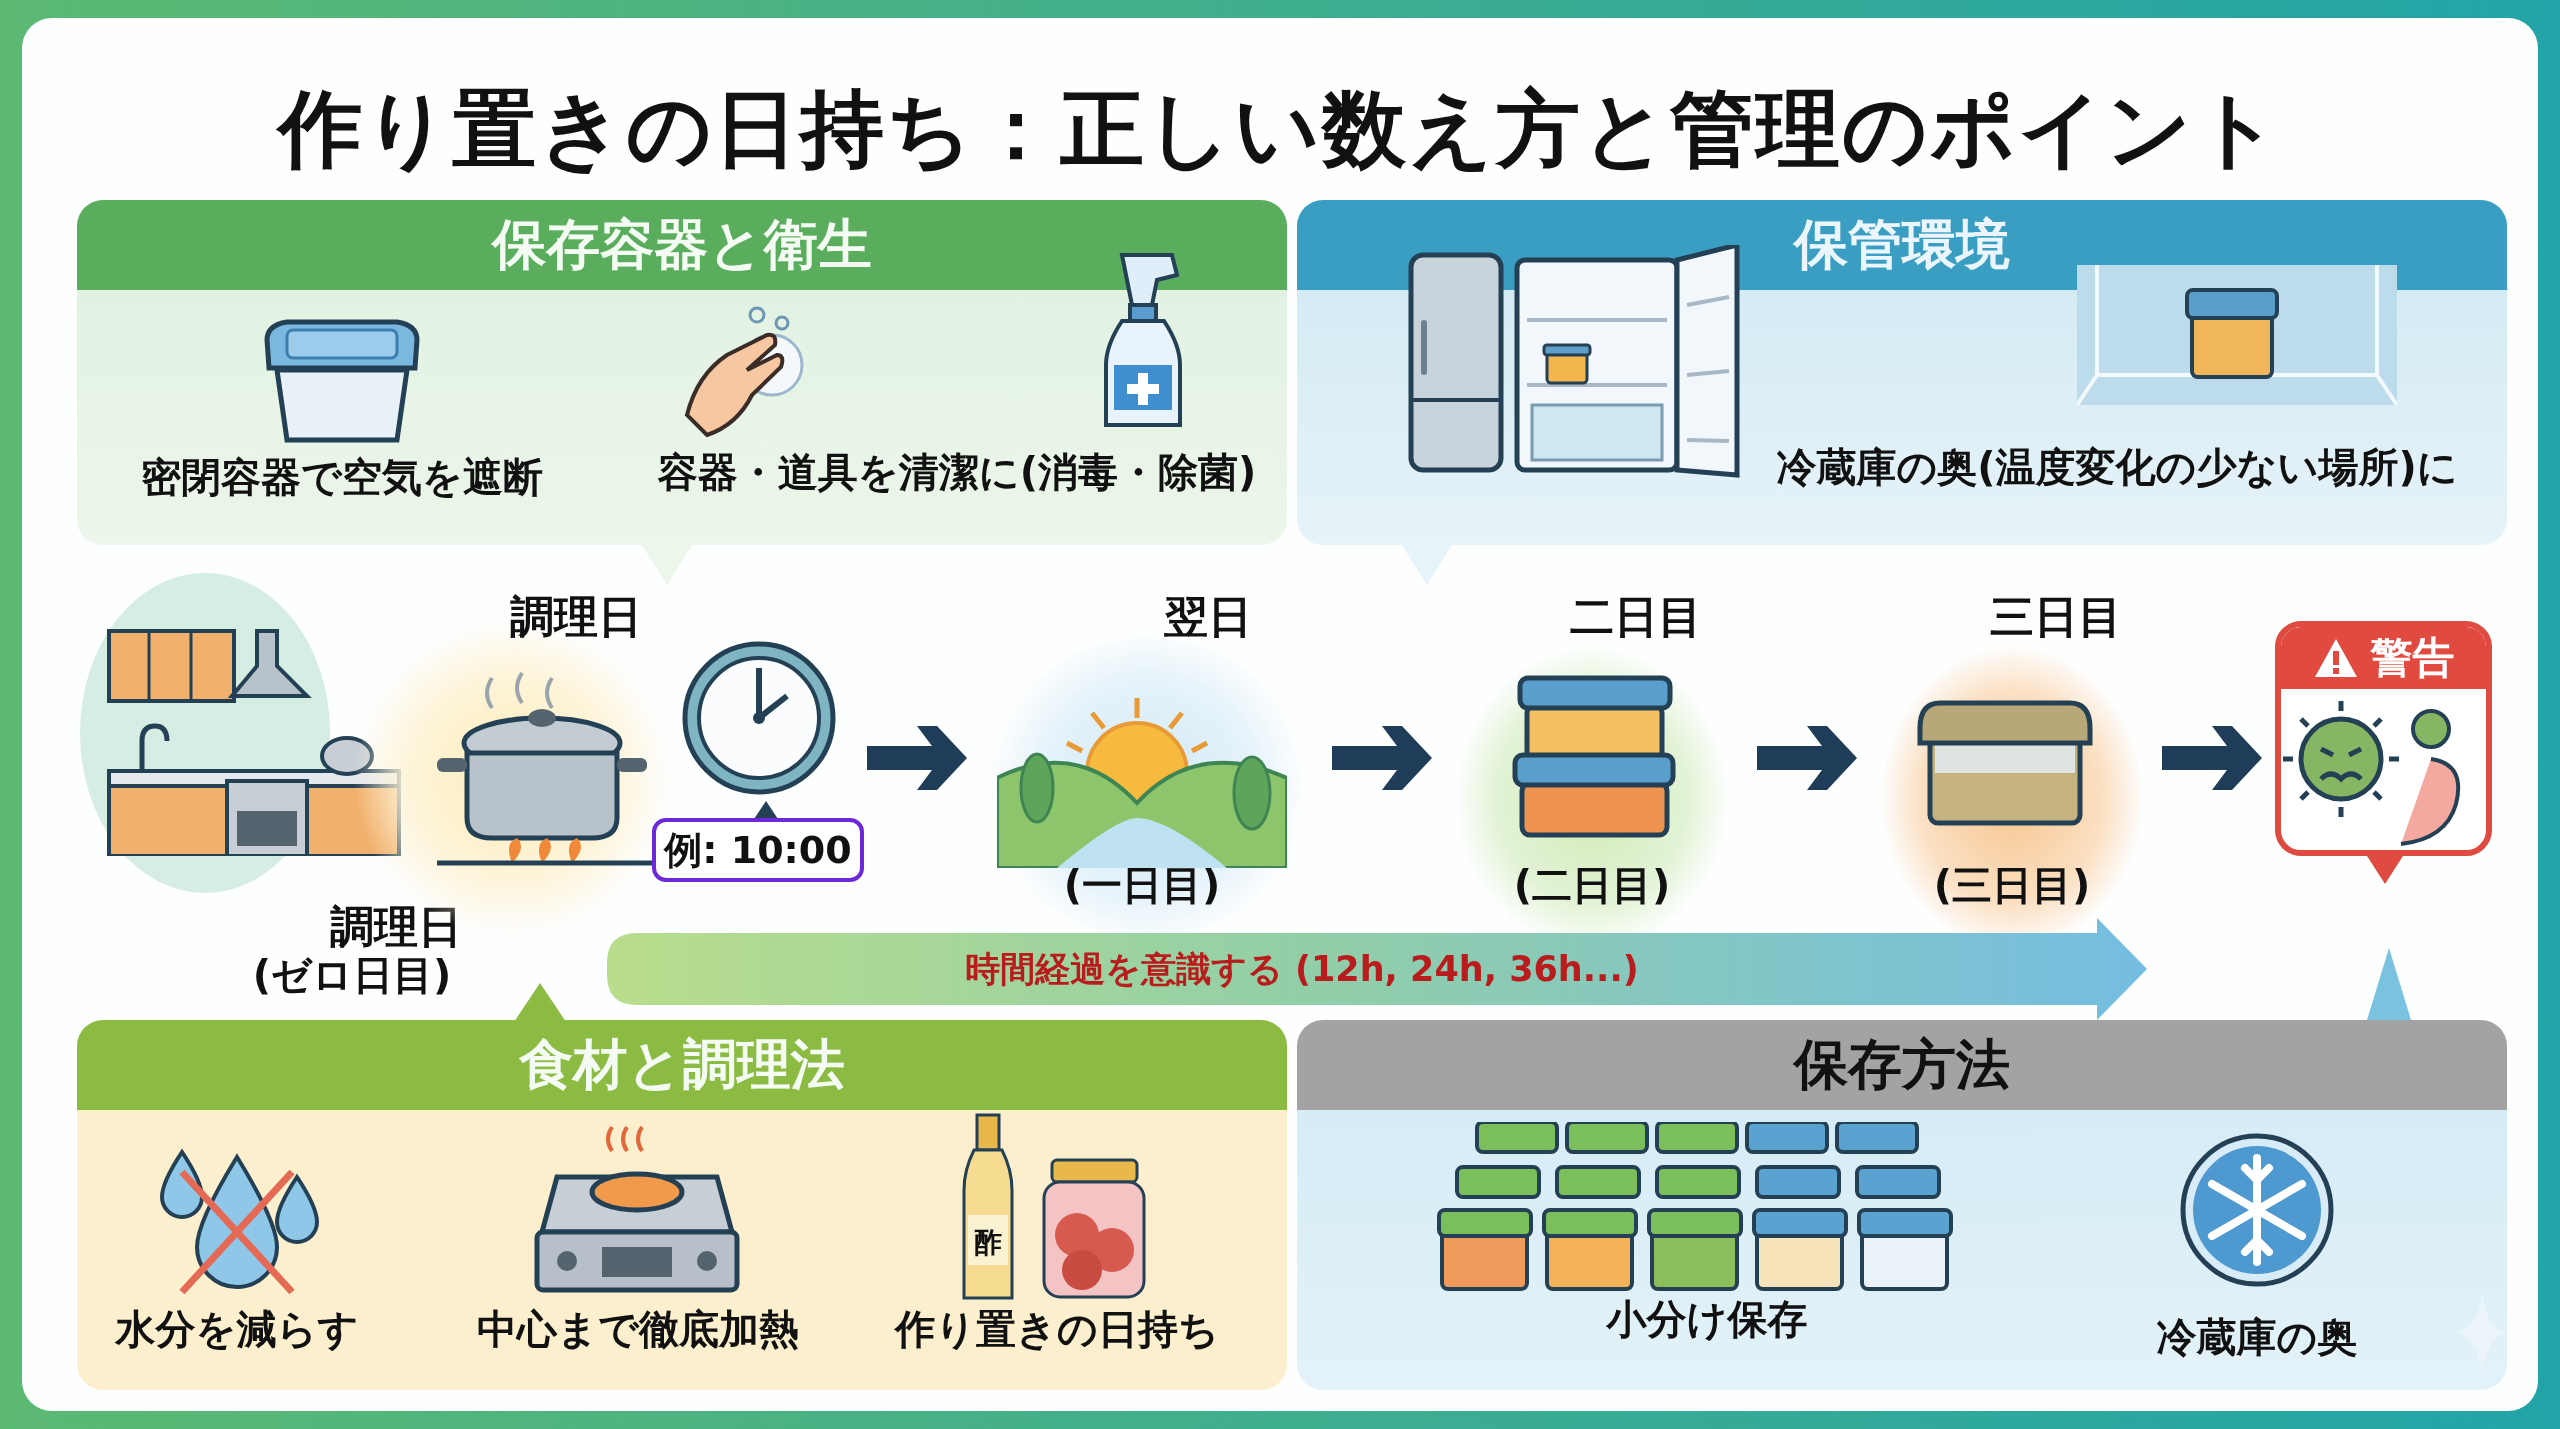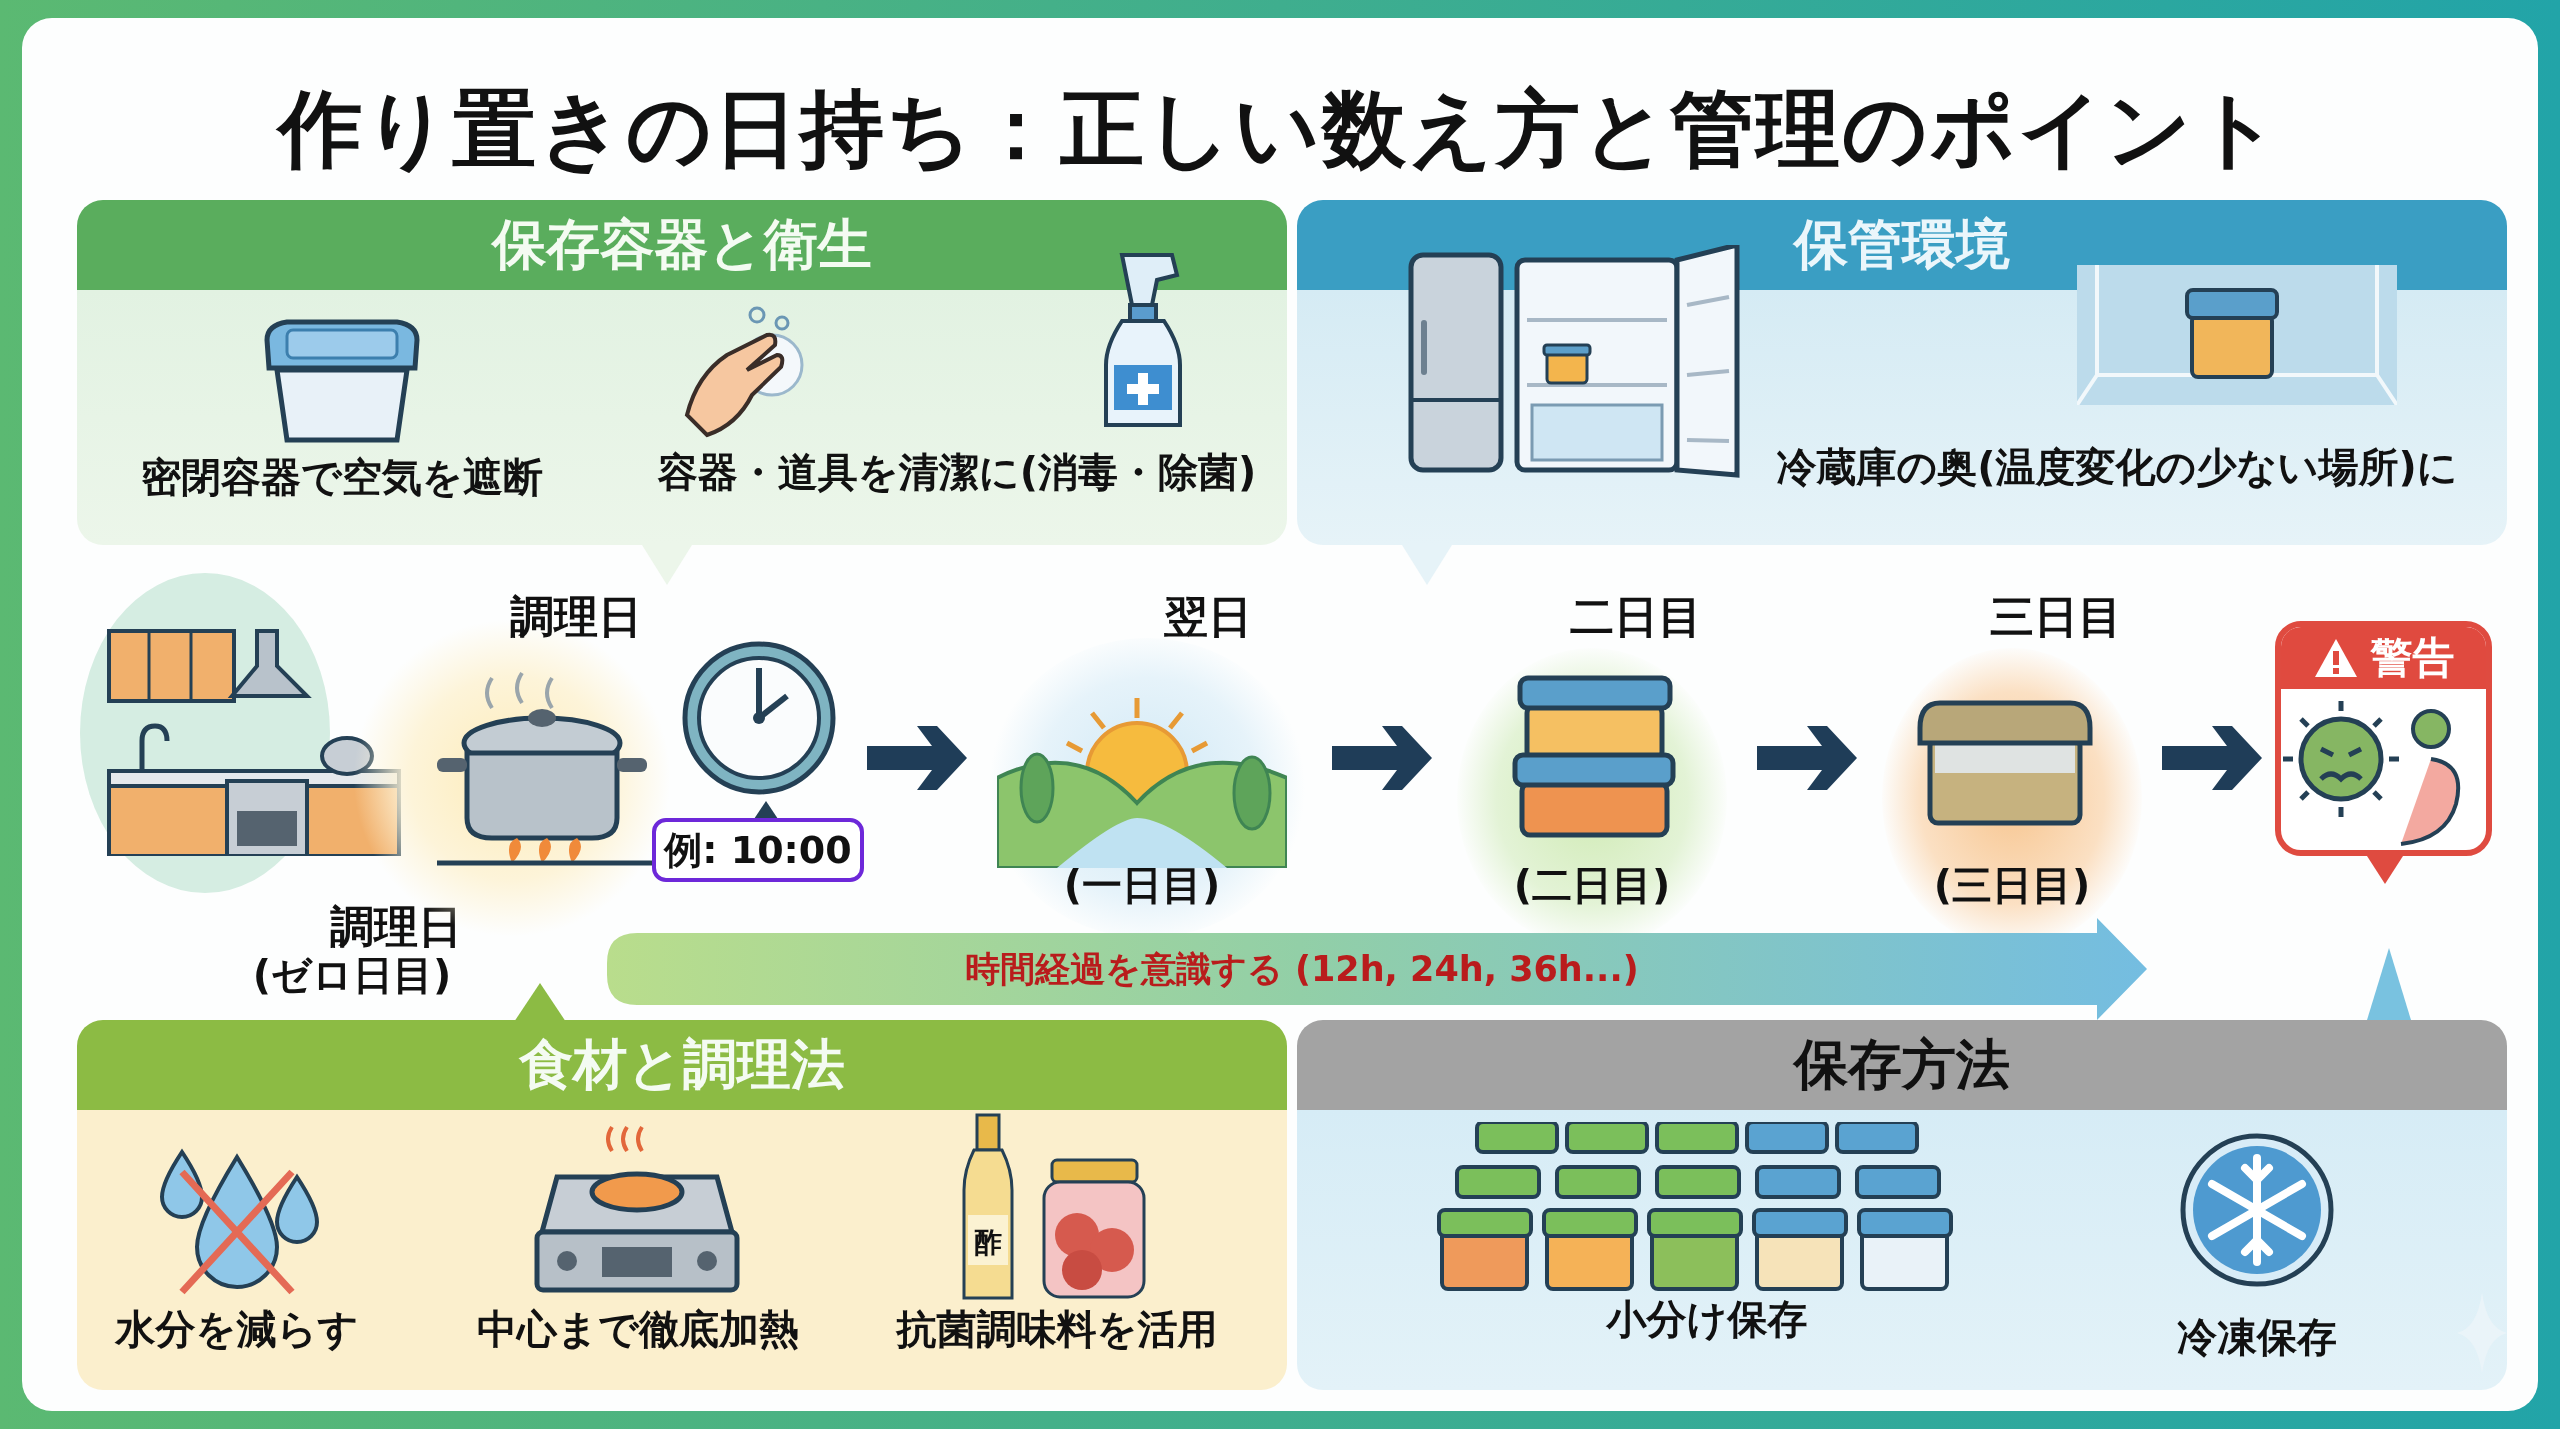--- a/index.html
+++ b/index.html
@@ -266,21 +266,21 @@
           <rect x="25" y="5" width="22" height="35" fill="#e8b94a" stroke="#244055" stroke-width="3"></rect>
           <path d="M22 40 L50 40 Q60 60 60 80 L60 188 L12 188 L12 80 Q12 60 22 40 Z" fill="#f5dc91" stroke="#244055" stroke-width="3"></path>
           <rect x="16" y="105" width="40" height="50" fill="#fbf2d2"></rect>
           <text x="36" y="142" font-size="28" font-weight="bold" text-anchor="middle" fill="#111" font-family="DejaVu Sans, sans-serif">酢</text>
           <rect x="100" y="50" width="85" height="22" rx="5" fill="#e8b94a" stroke="#244055" stroke-width="3"></rect>
           <rect x="92" y="72" width="100" height="115" rx="16" fill="#f4c4c4" stroke="#244055" stroke-width="3"></rect>
           <circle cx="125" cy="125" r="22" fill="#d65a4e"></circle>
             <circle cx="160" cy="140" r="22" fill="#d65a4e"></circle>
             <circle cx="130" cy="160" r="20" fill="#c84c42"></circle>
         </svg>
-        <div class="lbl">抗菌調味料を活用</div>
+        <div class="lbl">作り置きの日持ち</div>
       </div>
     </div>
   </div>
 
   <div class="panel p-store">
     <div class="panel-head">保存方法</div>
     <div class="panel-body">
       <div class="item" style="left:130px;top:12px;width:560px">
         <svg class="icon" width="560" height="170" viewBox="0 0 560 170">
           <g stroke="#244055" stroke-width="4">
@@ -312,20 +312,20 @@
         <svg class="icon" width="160" height="160" viewBox="0 0 160 160">
           <circle cx="80" cy="80" r="74" fill="#d8ecf7" stroke="#244055" stroke-width="5"></circle>
           <circle cx="80" cy="80" r="64" fill="#4e9ad0"></circle>
           <g stroke="#fff" stroke-width="8" stroke-linecap="round">
             <line x1="80" y1="28" x2="80" y2="132"></line>
               <line x1="35" y1="54" x2="125" y2="106"></line>
               <line x1="35" y1="106" x2="125" y2="54"></line>
             <path d="M68 38 L80 50 L92 38 M68 122 L80 110 L92 122" fill="none"></path>
           </g>
         </svg>
-        <div class="lbl" style="margin-top:20px">冷凍保存</div>
+        <div class="lbl" style="margin-top:20px">冷蔵庫の奥</div>
       </div>
     </div>
   </div>
   <svg style="position:absolute;left:2435px;top:1275px" width="50" height="80" viewBox="0 0 50 80">
       <path d="M25 0 Q30 35 50 40 Q30 45 25 80 Q20 45 0 40 Q20 35 25 0 Z" fill="#eaf4f9"></path>
     </svg>
 </div>
 
 </body></html>

